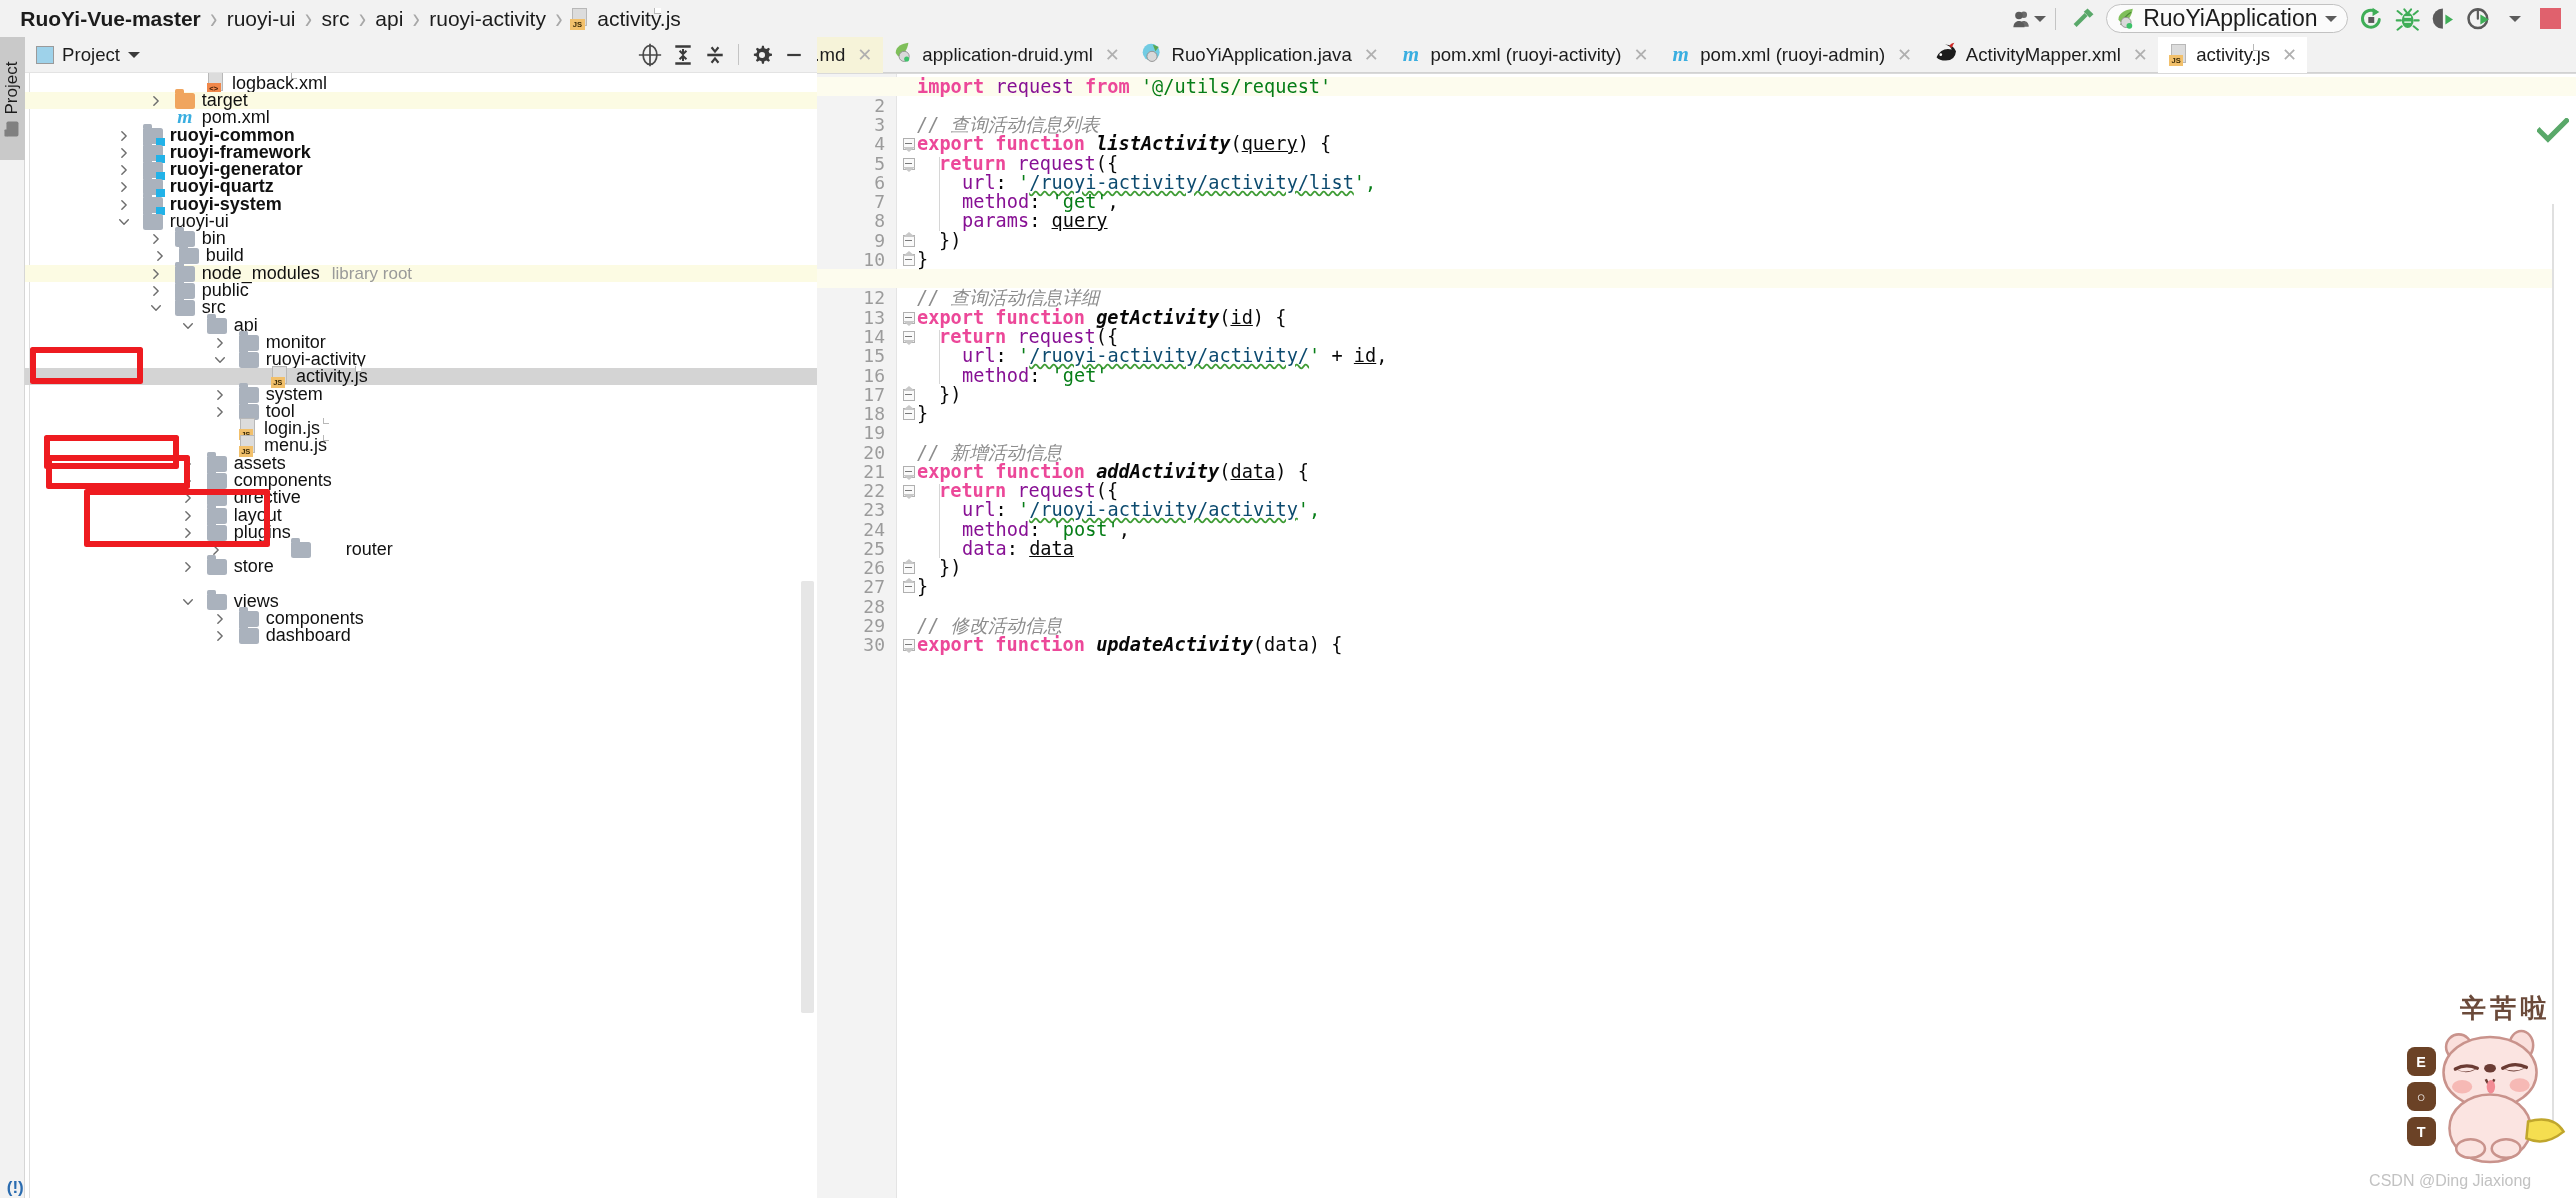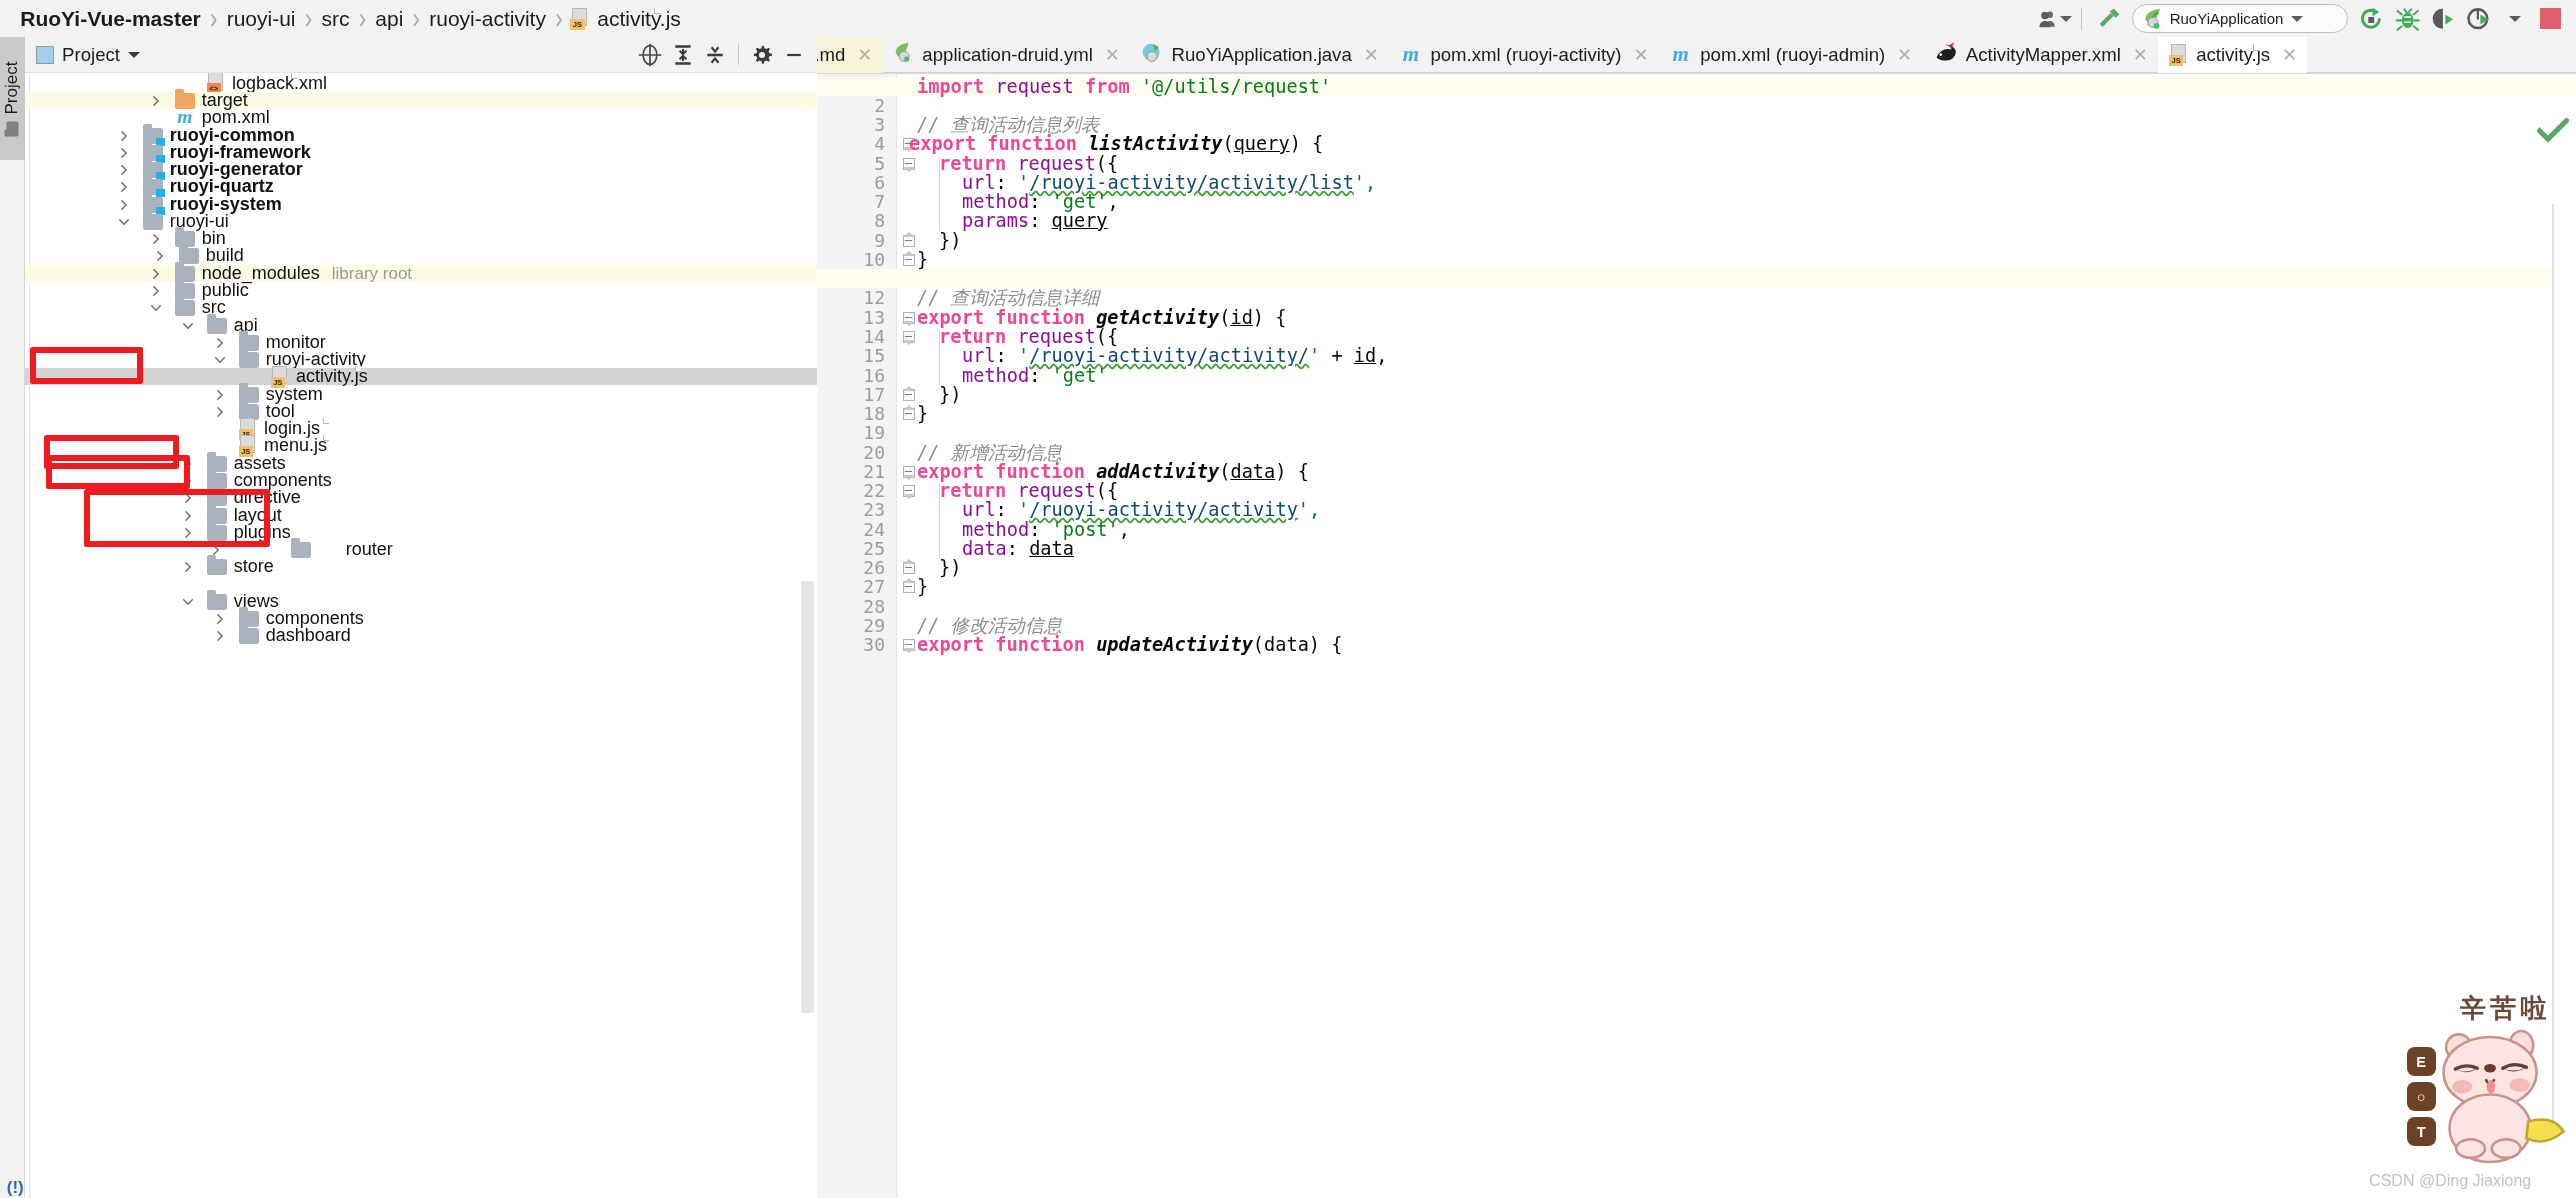--- a/index.html
+++ b/index.html
@@ -110,21 +110,21 @@
     height: 29px;
     min-width: 216px;
     padding: 0 10.2px 0 8.5px;
     background: #fbfbfb;
     border: 0.8px solid #c2c2c2;
     border-radius: 14.4px;
     gap: 7.6px;
     margin: 0 5.1px;
   }
   .run-combo .label {
-    font-size: 15px; color: #1c1c1c;
+    font-size: 23px; color: #1c1c1c;
     white-space: nowrap;
   }
   .spring-leaf { width: 20.3px; height: 22px; position: relative; flex: none; }
 
   
   .leftstrip {
     position: absolute; left: 0; top: 37px;
     width: 25.4px; height: 1161px;
     background: #f2f2f2;
     border-right: 0.8px solid #d6d6d6;
@@ -1101,21 +1101,21 @@
           <div class="fold" style="top: 561px;">
             <span class="fold-minus">
               <span class="fold-tri dn"></span>
             </span>
           </div>
           <div class="indent-guide" style="left: 122px; top: 83px; height: 74px;"></div>
           <div class="indent-guide" style="left: 122px; top: 256px; height: 54px;"></div>
           <div class="indent-guide" style="left: 122px; top: 410px; height: 74px;"></div>
           <div class="cl" style="top: 2.5px; left: 100px;"><span class="kw">import </span><span class="prop">request </span><span class="kw">from </span><span class="str">'@/utils/request'</span></div>
           <div class="cl" style="top: 41px; left: 100px;"><span class="cmt">// 查询活动信息列表</span></div>
-          <div class="cl" style="top: 60px; left: 92px;"><span class="kw">export function </span><span class="fn">listActivity</span><span>(</span><span class="par">query</span><span>) {</span></div>
+          <div class="cl" style="top: 60px; left: 100px;"><span class="kw">export function </span><span class="fn">listActivity</span><span>(</span><span class="par">query</span><span>) {</span></div>
           <div class="cl" style="top: 80px; left: 122px;"><span class="kw">return </span><span class="prop">request</span><span>({</span></div>
           <div class="cl" style="top: 99px; left: 145px;"><span class="prop">url</span><span>: </span><span class="str">'</span><span class="lnk squig">/ruoyi-activity/activity/list</span><span class="str">',</span></div>
           <div class="cl" style="top: 118px; left: 145px;"><span class="prop">method</span><span>: </span><span class="str">'get'</span><span>,</span></div>
           <div class="cl" style="top: 137px; left: 145px;"><span class="prop">params</span><span>: </span><span class="par">query</span></div>
           <div class="cl" style="top: 157px; left: 122px;"><span>})</span></div>
           <div class="cl" style="top: 176px; left: 100px;"><span>}</span></div>
           <div class="cl" style="top: 214px; left: 100px;"><span class="cmt">// 查询活动信息详细</span></div>
           <div class="cl" style="top: 234px; left: 100px;"><span class="kw">export function </span><span class="fn">getActivity</span><span>(</span><span class="par">id</span><span>) {</span></div>
           <div class="cl" style="top: 253px; left: 122px;"><span class="kw">return </span><span class="prop">request</span><span>({</span></div>
           <div class="cl" style="top: 272px; left: 145px;"><span class="prop">url</span><span>: </span><span class="str">'</span><span class="lnk squig">/ruoyi-activity/activity/</span><span class="str">'</span><span> + </span><span class="par">id</span><span>,</span></div>

